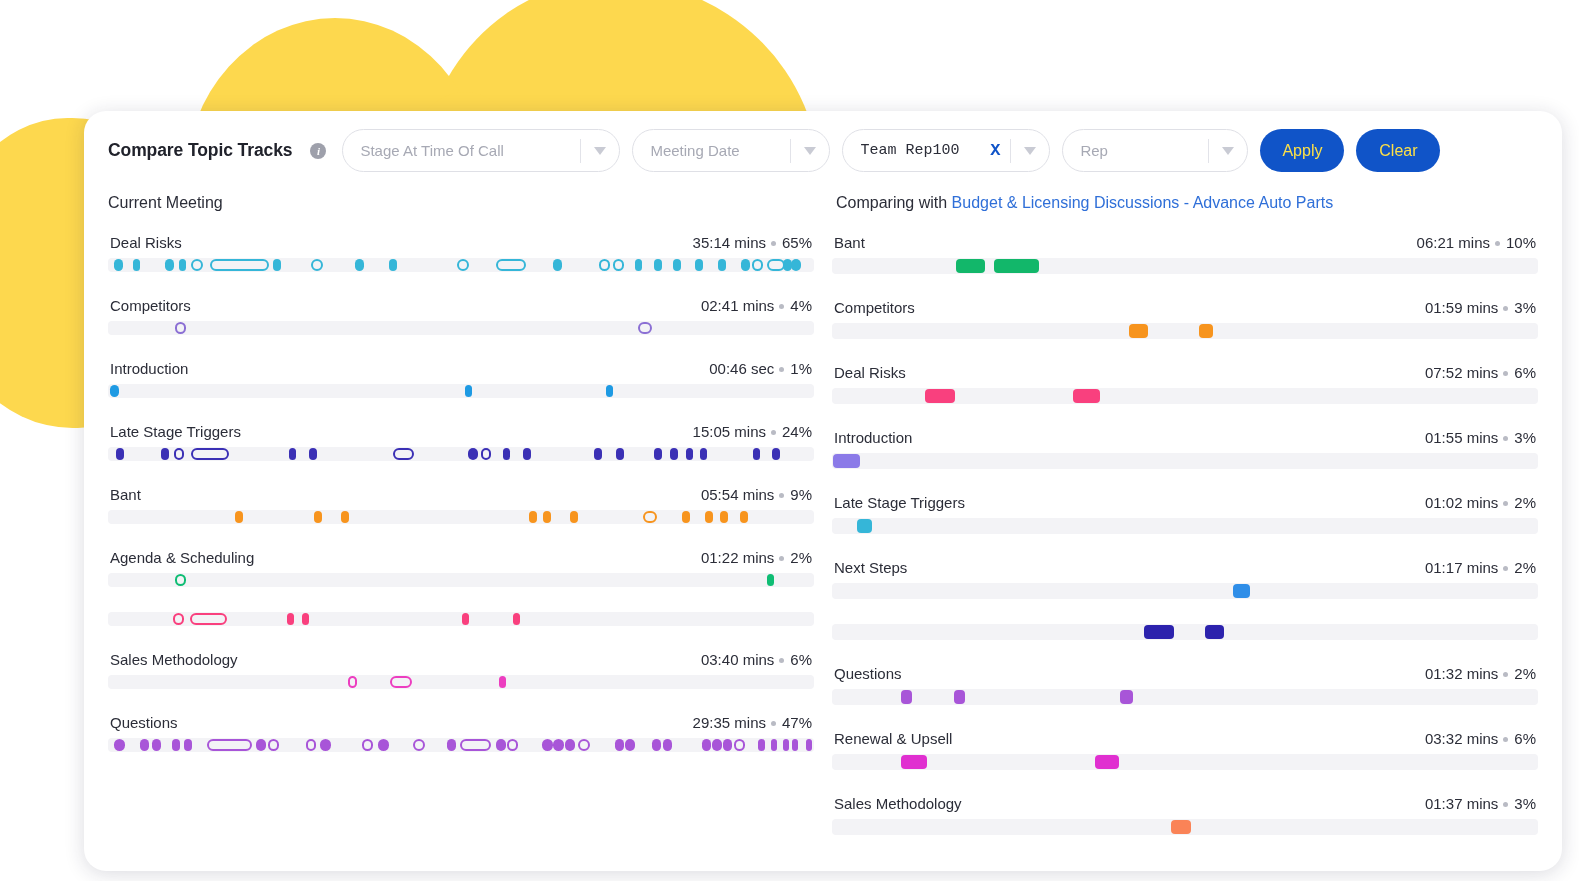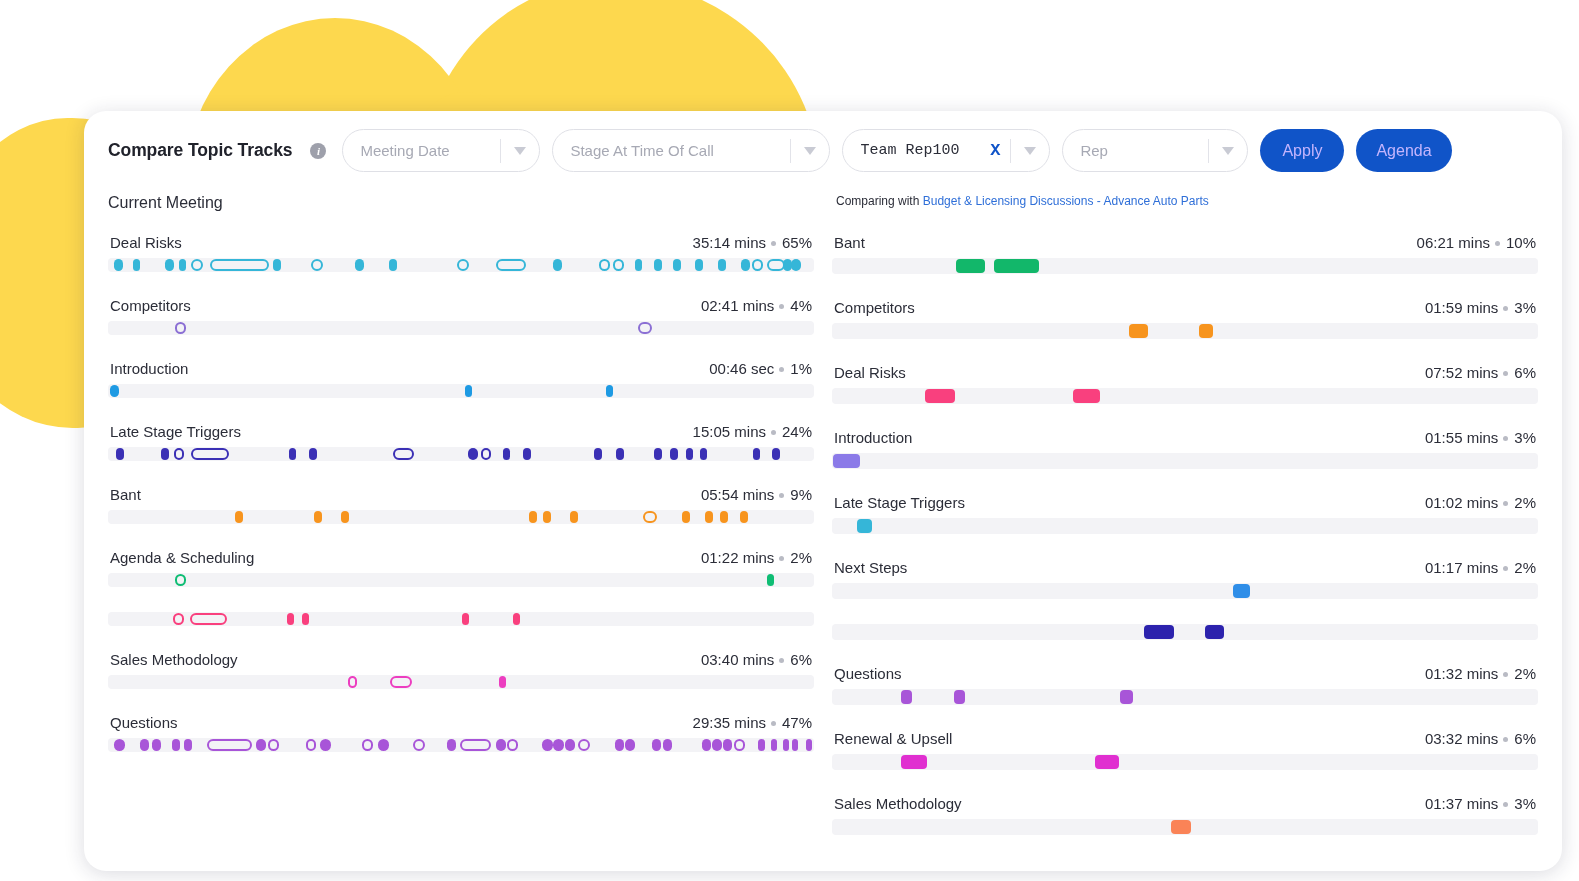--- a/index.html
+++ b/index.html
@@ -81,32 +81,32 @@
     display: block; width: 0; height: 0;
     border-left: 6px solid transparent; border-right: 6px solid transparent;
     border-top: 8px solid #c9cbd4;
   }
   .sel-date { width: 198px; }
   .sel-stage { width: 278px; }
   .sel-team { width: 208px; font-family: Liberation Mono, monospace; }
   .sel-rep { width: 186px; }
   .btn {
     height: 43px; min-width: 84px; border-radius: 22px;
-    background: #1054c8; color: #c4b5fd; font-size: 16px;
+    background: #1054c8; color: #fde047; font-size: 16px;
     display: flex; align-items: center; justify-content: center;
     cursor: pointer; border: none; padding: 0 20px;
     font-family: "Liberation Sans", sans-serif;
   }
 
   
   .subheader {
     display: flex; padding: 22px 24px 0 24px;
   }
   .sub-left { width: 728px; font-size: 16px; color: #2b2d38; }
-  .sub-right { flex: 1; font-size: 12px; color: #2b2d38; }
+  .sub-right { flex: 1; font-size: 16px; color: #2b2d38; }
   .sub-right .link { color: #2f6fd8; }
 
   
   .columns { display: flex; padding: 0 24px; margin-top: 22px; }
   .col { width: 712px; }
   .col-right { margin-left: 18px; }
 
   .track { margin-bottom: 25px; }
   .track-head {
     display: flex; align-items: baseline;
@@ -137,31 +137,31 @@
   <div class="blob blob-mid"></div>
   <div class="blob blob-bump"></div>
   <div class="blob blob-left"></div>
 
   <div class="card">
 
     <div class="toolbar">
       <div class="title">Compare Topic Tracks</div>
       <div class="info-icon">i</div>
 
-      <div class="select sel-date">
-        <span class="ph">Meeting Date</span>
+      <div class="select sel-stage">
+        <span class="ph">Stage At Time Of Call</span>
         <span class="sp"></span>
         <span class="divider"></span>
         <span class="caret">
             <i></i>
           </span>
       </div>
 
-      <div class="select sel-stage">
-        <span class="ph">Stage At Time Of Call</span>
+      <div class="select sel-date">
+        <span class="ph">Meeting Date</span>
         <span class="sp"></span>
         <span class="divider"></span>
         <span class="caret">
             <i></i>
           </span>
       </div>
 
       <div class="select sel-team">
         <span class="val">Team Rep100</span>
         <span class="sp"></span>
@@ -175,21 +175,21 @@
       <div class="select sel-rep">
         <span class="ph">Rep</span>
         <span class="sp"></span>
         <span class="divider"></span>
         <span class="caret">
             <i></i>
           </span>
       </div>
 
       <div class="btn">Apply</div>
-      <div class="btn">Agenda</div>
+      <div class="btn">Clear</div>
     </div>
 
     <div class="subheader">
       <div class="sub-left">Current Meeting</div>
       <div class="sub-right">
         <span>Comparing with </span><span class="link">Budget &amp; Licensing Discussions - Advance Auto Parts</span>
       </div>
     </div>
 
     <div class="columns">

